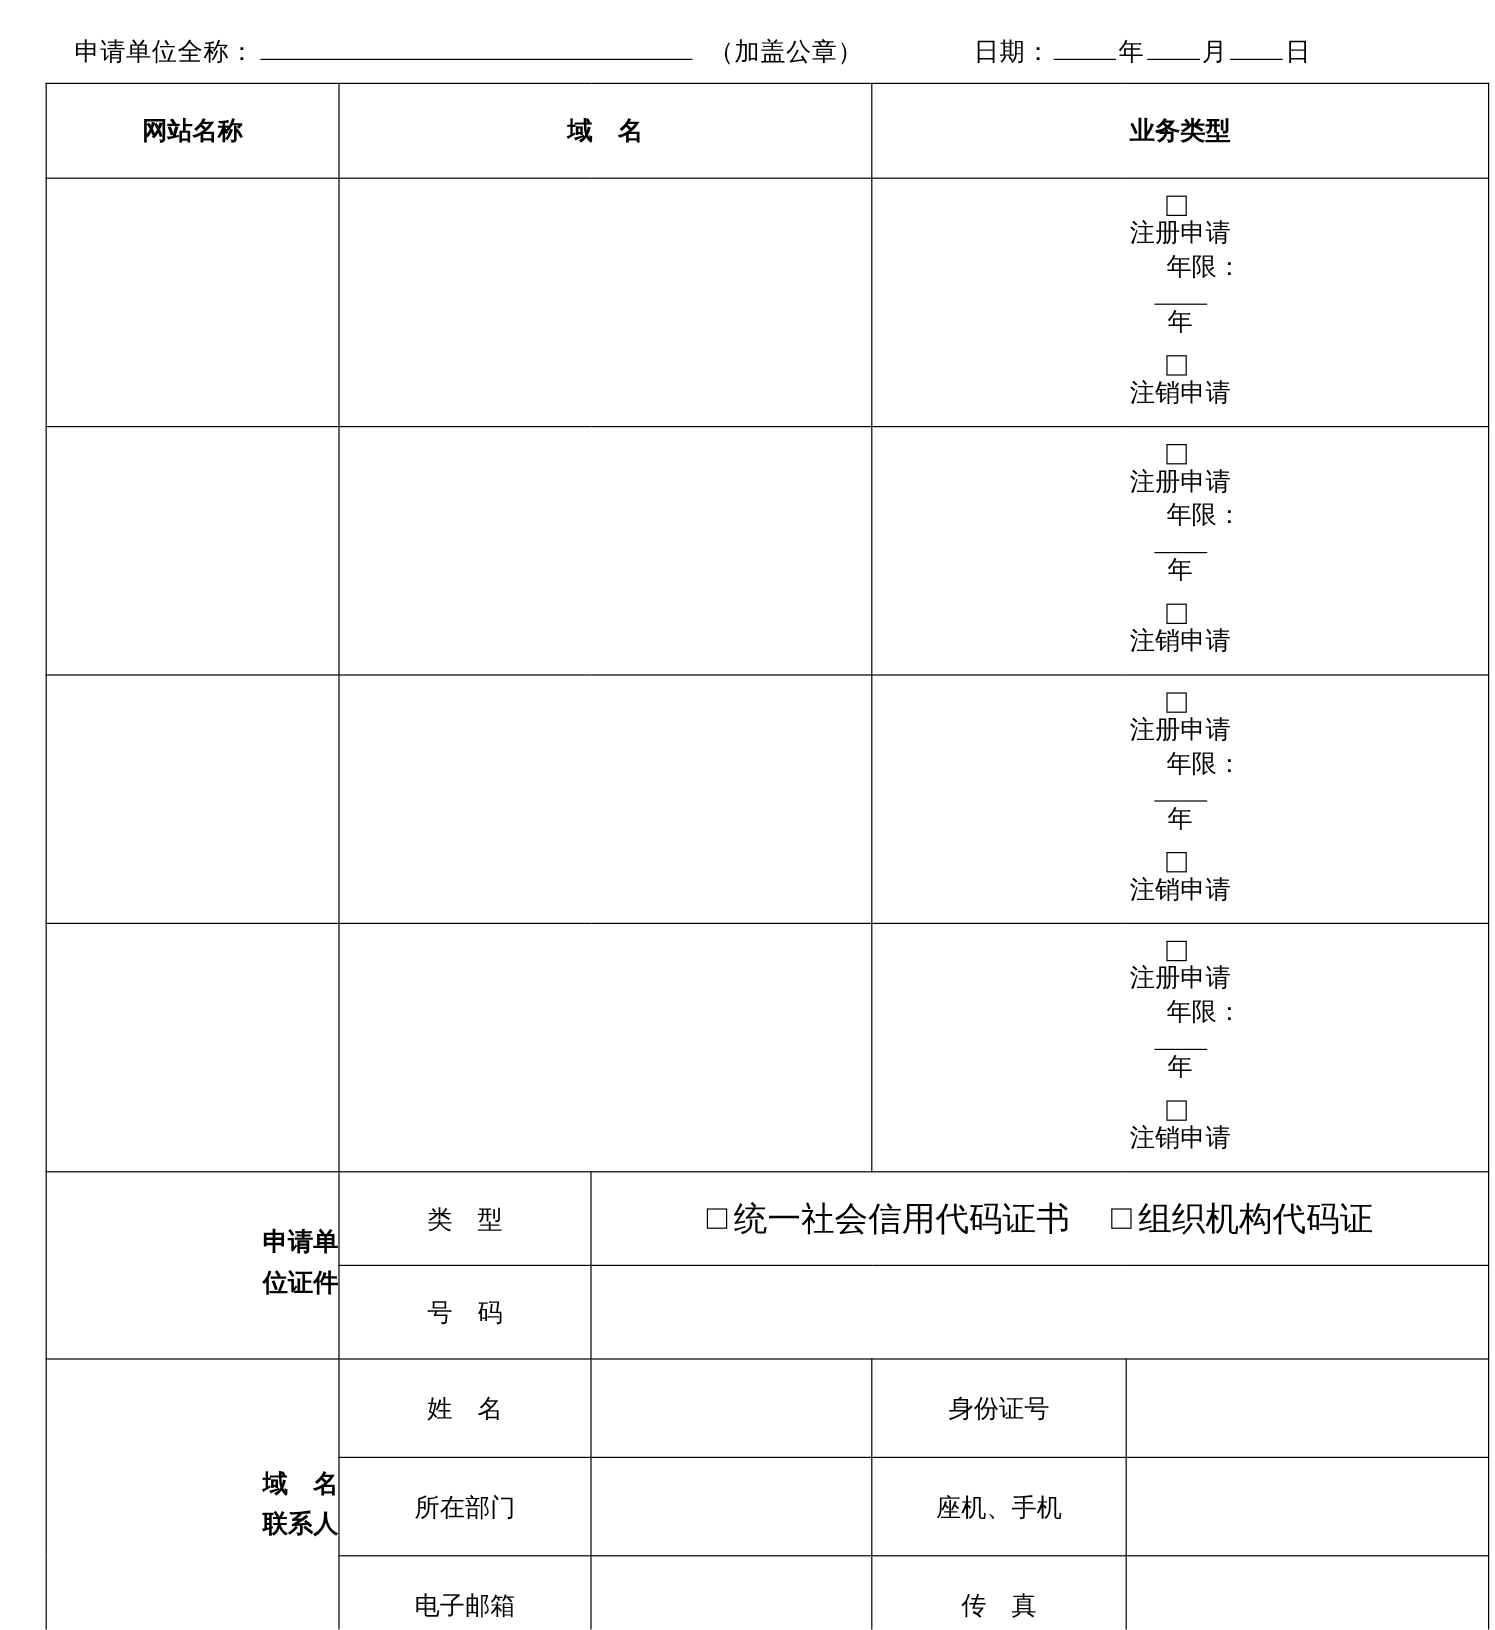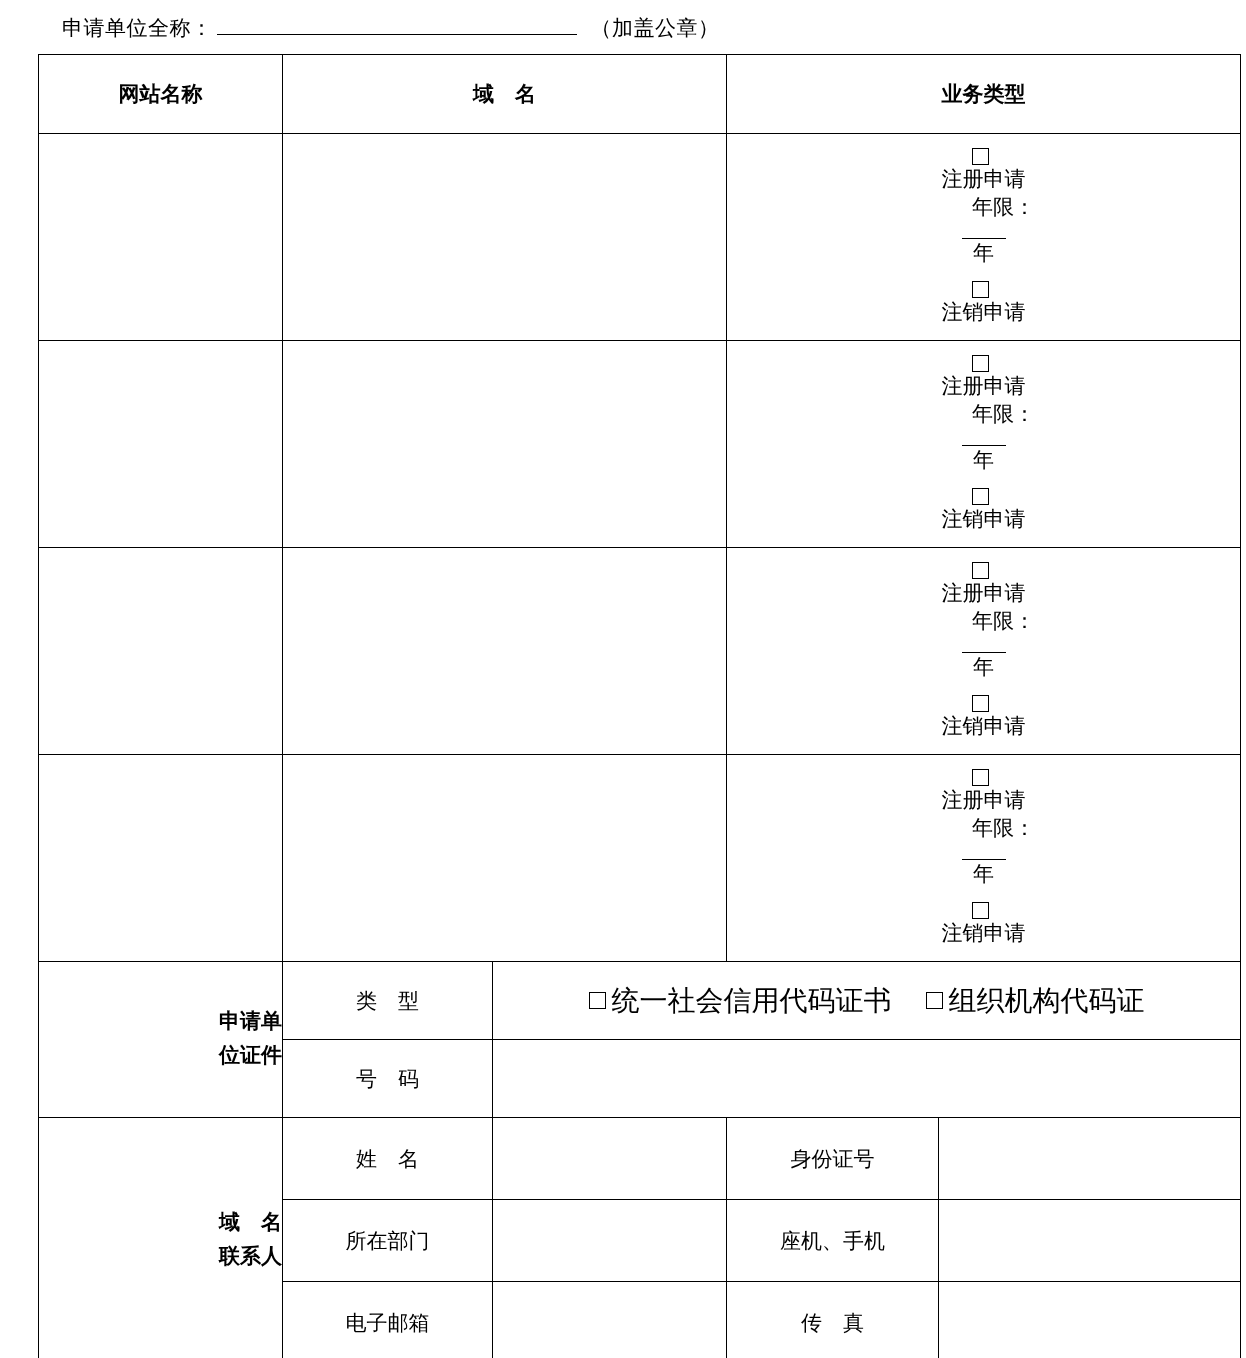--- a/index.html
+++ b/index.html
@@ -31,21 +31,21 @@
     letter-spacing: 0.5px;
   }
   .hdr-label { white-space: nowrap; }
   .hdr-blank {
     display: inline-block;
     border-bottom: 1px solid #000;
     height: 17px;
     margin: 0 4px;
   }
   .hdr-blank.long { width: 360px; }
-  .hdr-seal { white-space: nowrap; margin-left: 10px; }
+  .hdr-seal { white-space: nowrap; margin-left: 10px; margin-top: 15px; }
   .hdr-date { white-space: nowrap; margin-left: 92px; }
   .blank-sm {
     display: inline-block;
     border-bottom: 1px solid #000;
     width: 52px;
     height: 17px;
     margin: 0 2px;
   }
   .blank-xs {
     display: inline-block;
@@ -120,20 +120,23 @@
 </style>
 </head>
 <body>
 
 <div class="page">
 
   <div class="header-row">
     <span class="hdr-label">申请单位全称：</span>
     <span class="hdr-blank long"></span>
     <span class="hdr-seal">（加盖公章）</span>
+    <span class="hdr-date">
+      <span>日期：</span><span class="blank-sm"></span><span>年</span><span class="blank-xs"></span><span>月</span><span class="blank-xs"></span><span>日</span>
+    </span>
   </div>
 
   <table class="form">
     <colgroup>
       <col style="width:244px">
       <col style="width:210px">
       <col style="width:234px">
       <col style="width:212px">
       <col style="width:302px">
     </colgroup>

